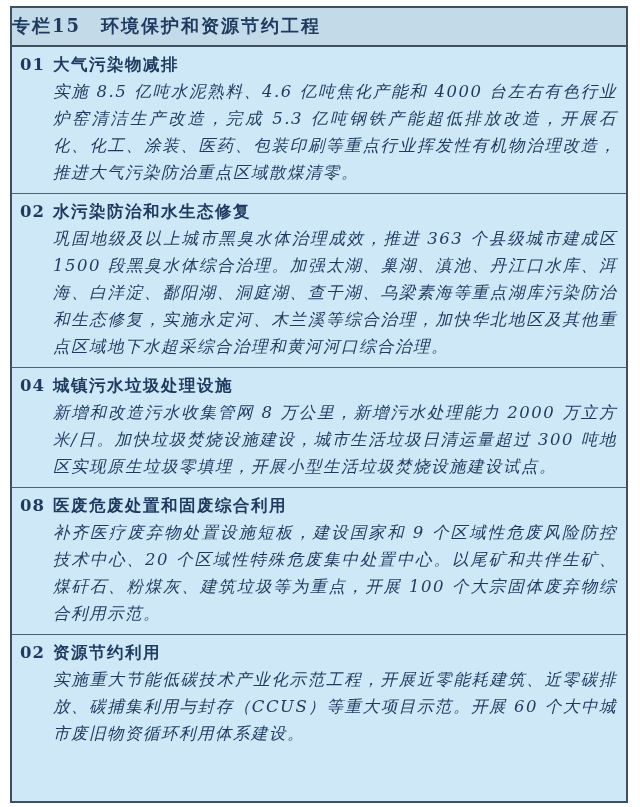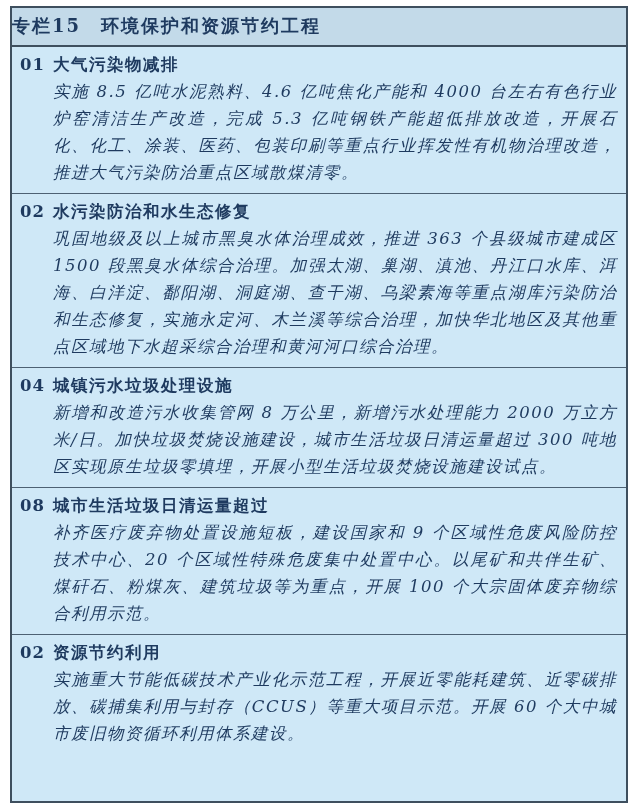--- a/index.html
+++ b/index.html
@@ -102,21 +102,21 @@
     <div class="row-head">
       <span class="num">04</span>
       <span class="heading">城镇污水垃圾处理设施</span>
     </div>
     <p class="body">新增和改造污水收集管网 8 万公里，新增污水处理能力 2000 万立方米/日。加快垃圾焚烧设施建设，城市生活垃圾日清运量超过 300 吨地区实现原生垃圾零填埋，开展小型生活垃圾焚烧设施建设试点。</p>
   </div>
 
   <div class="row">
     <div class="row-head">
       <span class="num">08</span>
-      <span class="heading">城市生活垃圾日清运量超过</span>
+      <span class="heading">医废危废处置和固废综合利用</span>
     </div>
     <p class="body">补齐医疗废弃物处置设施短板，建设国家和 9 个区域性危废风险防控技术中心、20 个区域性特殊危废集中处置中心。以尾矿和共伴生矿、煤矸石、粉煤灰、建筑垃圾等为重点，开展 100 个大宗固体废弃物综合利用示范。</p>
   </div>
 
   <div class="row">
     <div class="row-head">
       <span class="num">02</span>
       <span class="heading">资源节约利用</span>
     </div>
     <p class="body">实施重大节能低碳技术产业化示范工程，开展近零能耗建筑、近零碳排放、碳捕集利用与封存（CCUS）等重大项目示范。开展 60 个大中城市废旧物资循环利用体系建设。</p>

